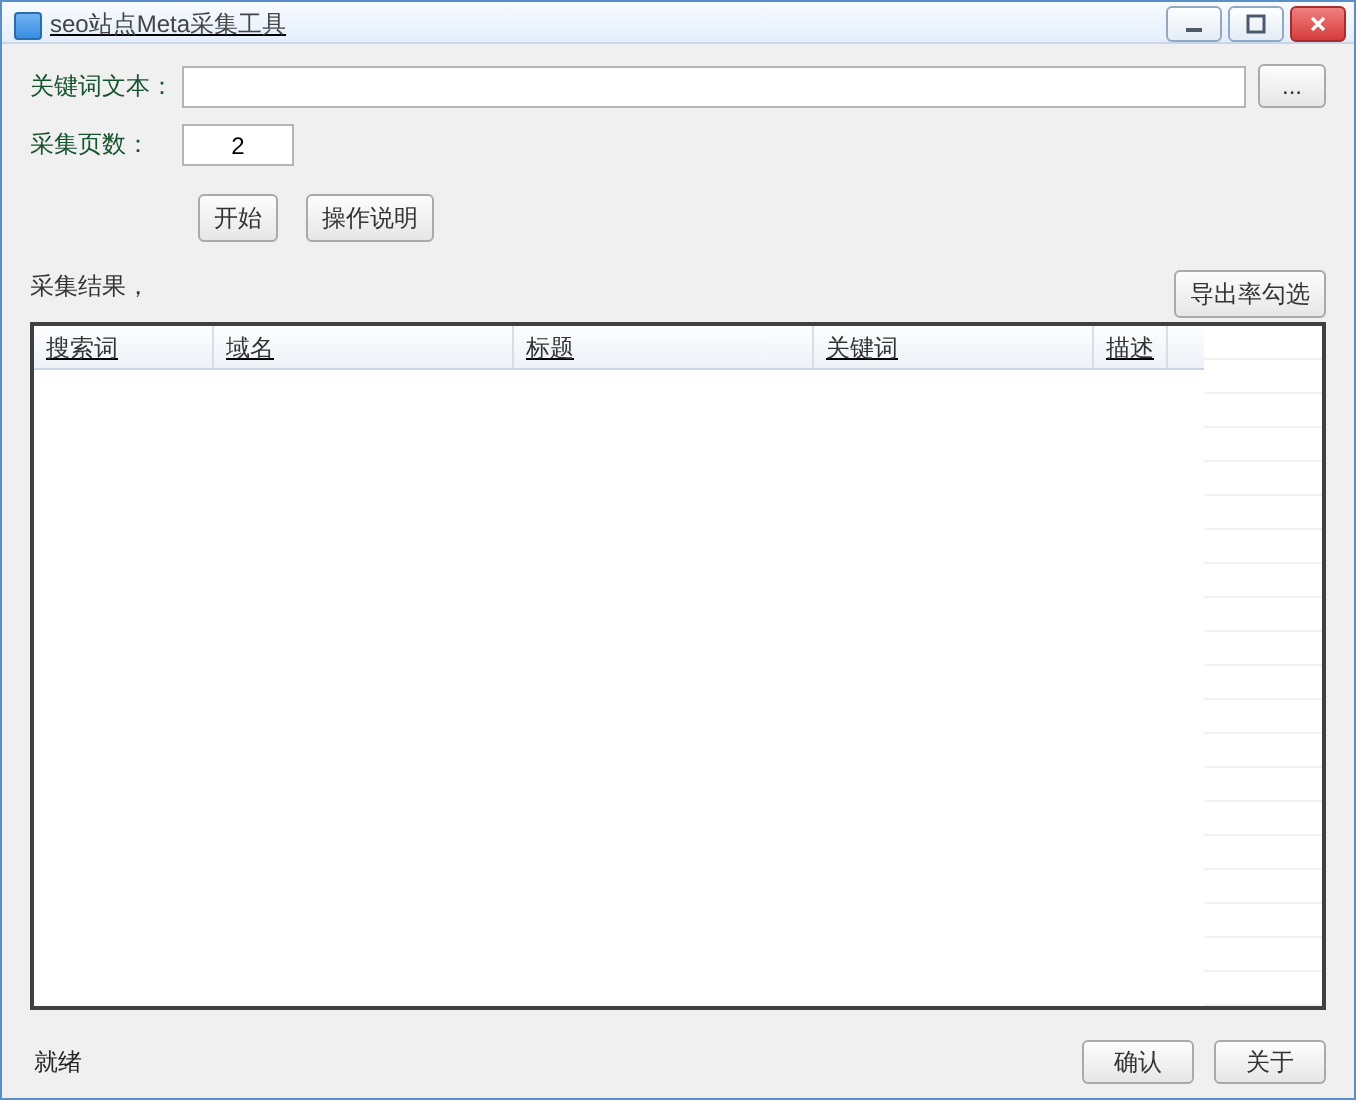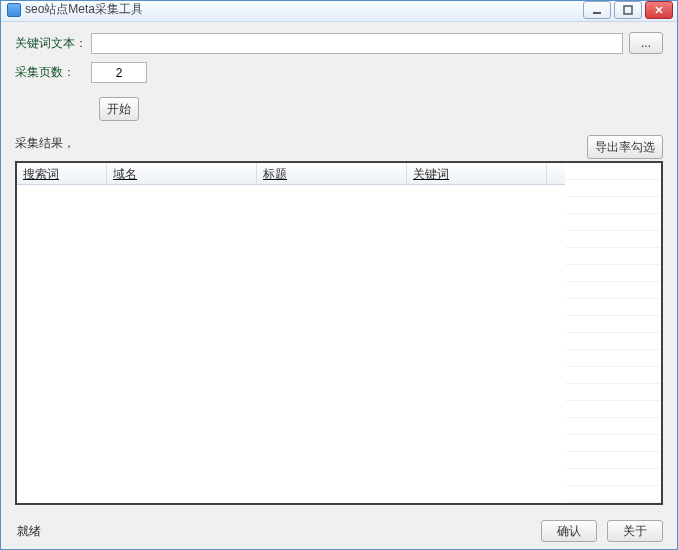--- a/index.html
+++ b/index.html
@@ -19,22 +19,23 @@
     background: #f0f0f0;
     display: flex;
     flex-direction: column;
   }
   
   .titlebar {
     height: 28px;
     background: linear-gradient(#f7fbff, #e4eefb);
     border-bottom: 1px solid #c7d7ea;
     display: flex;
-    align-items: flex-start;
+    align-items: flex-end;
     padding: 0 4px 0 6px;
+    text-decoration: underline;
   }
   .titlebar .title {
     flex: 1;
     color: #444;
     font-size: 12px;
     display: flex;
     align-items: center;
     gap: 4px;
   }
   .app-icon {
@@ -188,33 +189,35 @@
       <div class="browse-btn">...</div>
     </div>
 
     <div class="row">
       <span class="lbl">采集页数：</span>
       <input class="text-input pages-input" type="text" value="2" style="">
     </div>
 
     <div class="action-row">
       <div class="btn">开始</div>
+      <div class="btn">操作说明</div>
     </div>
 
     <div class="results-bar">
       <span class="results-lbl">采集结果，</span>
       <div class="btn">导出率勾选</div>
     </div>
 
     <div class="grid">
       <div class="grid-header">
         <div class="col c-search">搜索词</div>
         <div class="col c-domain">域名</div>
         <div class="col c-title">标题</div>
         <div class="col c-kw">关键词</div>
+        <div class="col c-desc">描述</div>
         <div class="col c-pad"></div>
       </div>
       <div class="grid-body" id="grid-body">
           <div class="stripe"></div>
           <div class="stripe"></div>
           <div class="stripe"></div>
           <div class="stripe"></div>
           <div class="stripe"></div>
           <div class="stripe"></div>
           <div class="stripe"></div>

